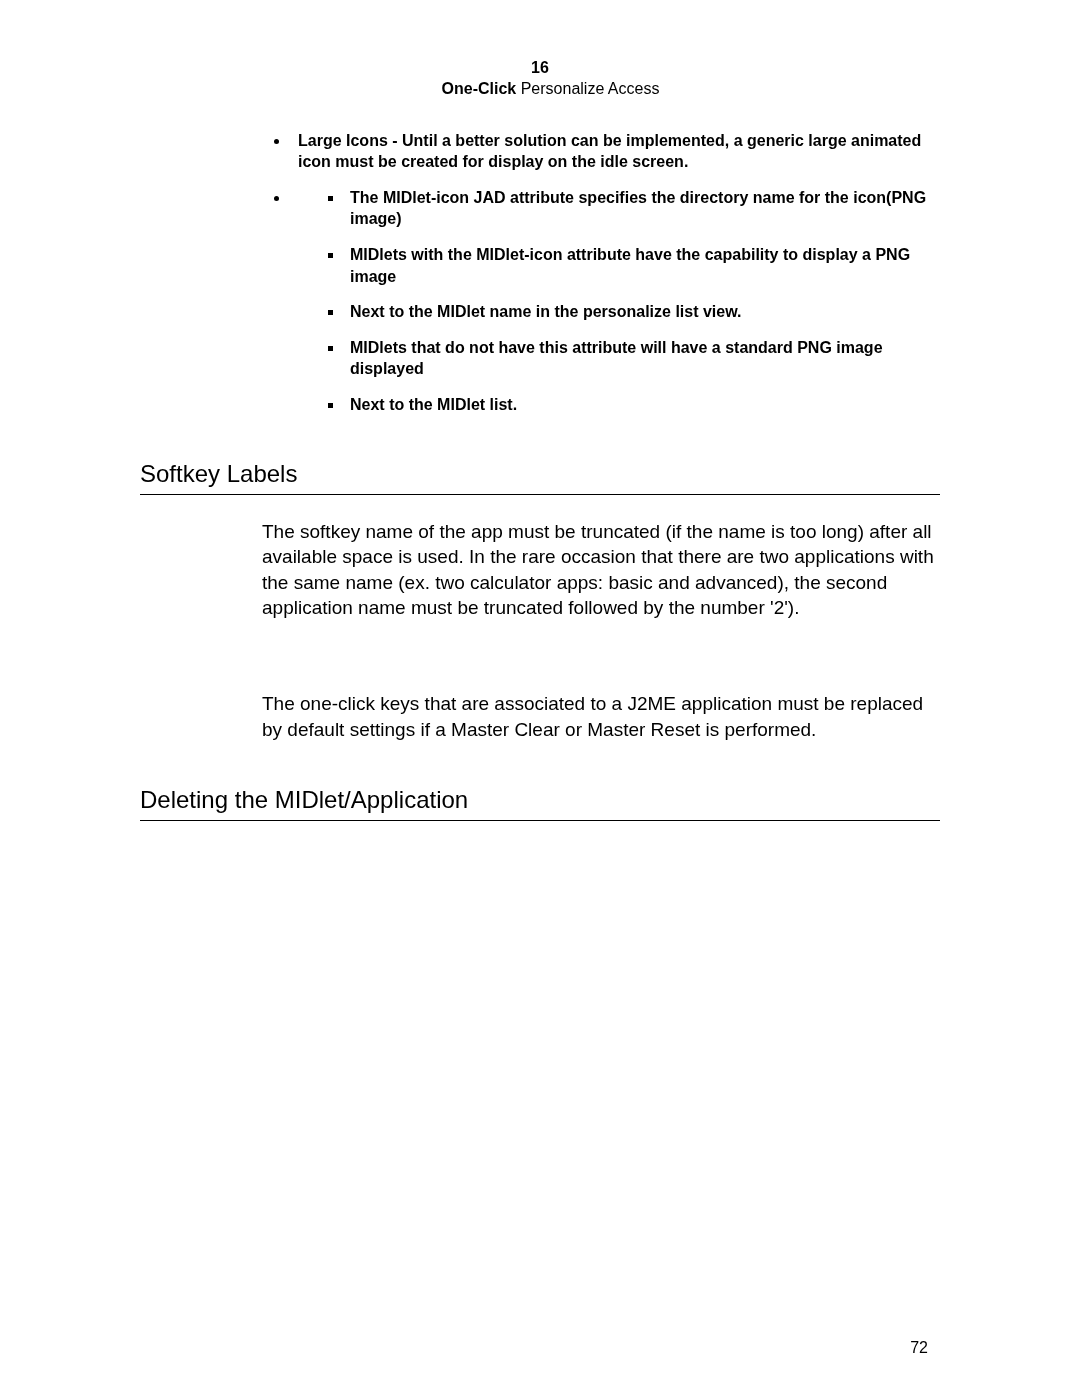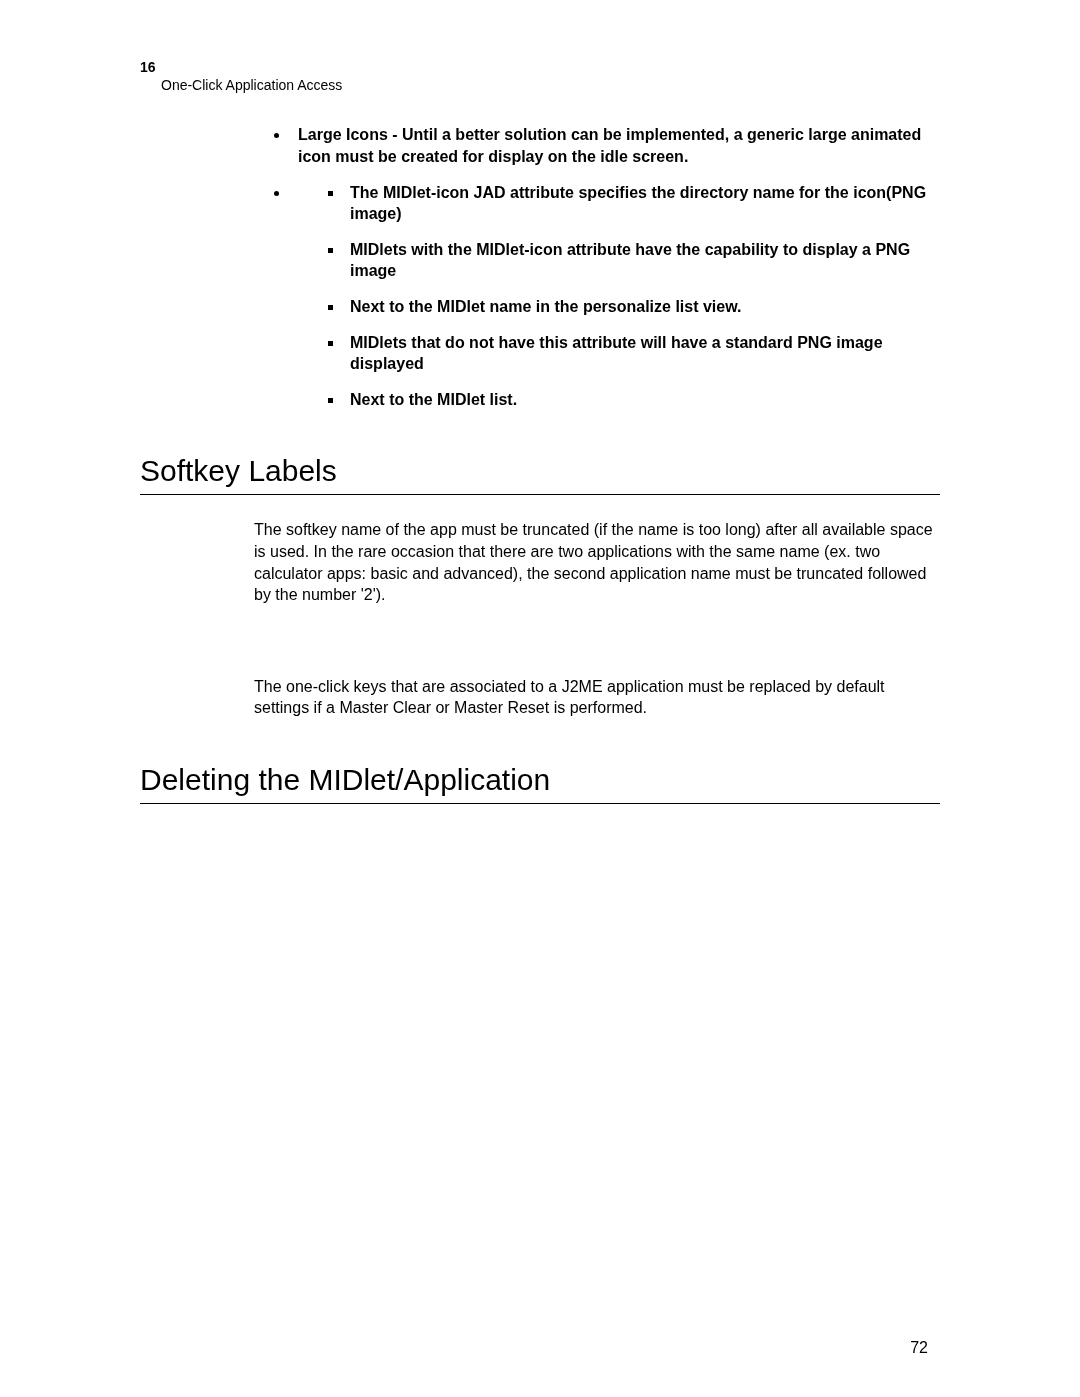--- a/index.html
+++ b/index.html
@@ -10,29 +10,30 @@
     color: #000;
   }
   .page {
     width: 1080px;
     height: 1397px;
     position: relative;
     box-sizing: border-box;
     padding: 58px 140px 40px 140px;
   }
   .header-block {
-    font-size: 14px;
+    font-size: 16px;
     line-height: 1.3;
     margin-bottom: 30px;
+    text-align: center;
   }
   .header-chapnum {
     font-weight: bold;
   }
   .header-chaptitle .bold {
-    font-weight: normal;
+    font-weight: bold;
     margin-left: 21px;
   }
   .body-indent {
     margin-left: 110px;
   }
   ul.bullets {
     list-style: disc;
     padding-left: 40px;
     margin: 0;
   }
@@ -50,29 +51,29 @@
   }
   ul.squares > li {
     font-size: 16px;
     line-height: 1.35;
     margin-bottom: 14px;
     padding-left: 6px;
   }
   h2.section-heading {
     font-family: Arial, Helvetica, sans-serif;
     font-weight: 400;
-    font-size: 30px;
+    font-size: 24px;
     margin: 44px 0 0 0;
     padding-bottom: 6px;
     border-bottom: 1px solid #000;
   }
   p.body-para {
-    font-size: 16px;
+    font-size: 19px;
     line-height: 1.35;
-    margin: 24px 0 0 4px;
+    margin: 24px 0 0 12px;
   }
   .section-block {
     margin-top: 0;
   }
   .spacer-big {
     height: 46px;
   }
   .page-number {
     position: absolute;
     bottom: 40px;
@@ -81,21 +82,21 @@
   }
 </style>
 </head>
 <body>
 
 <div class="page">
 
   <div class="header-block">
     <div class="header-chapnum">16</div>
     <div class="header-chaptitle">
-      <span class="bold">One-Click</span><span> Application Access</span>
+      <span class="bold">One-Click</span><span> Personalize Access</span>
     </div>
   </div>
 
   <div class="body-indent">
     <ul class="bullets">
       <li>
         <span>Large Icons - Until a better solution can be implemented, a generic large animated icon must be created for display on the idle screen.</span>
       </li>
       <li>
         <ul class="squares">

